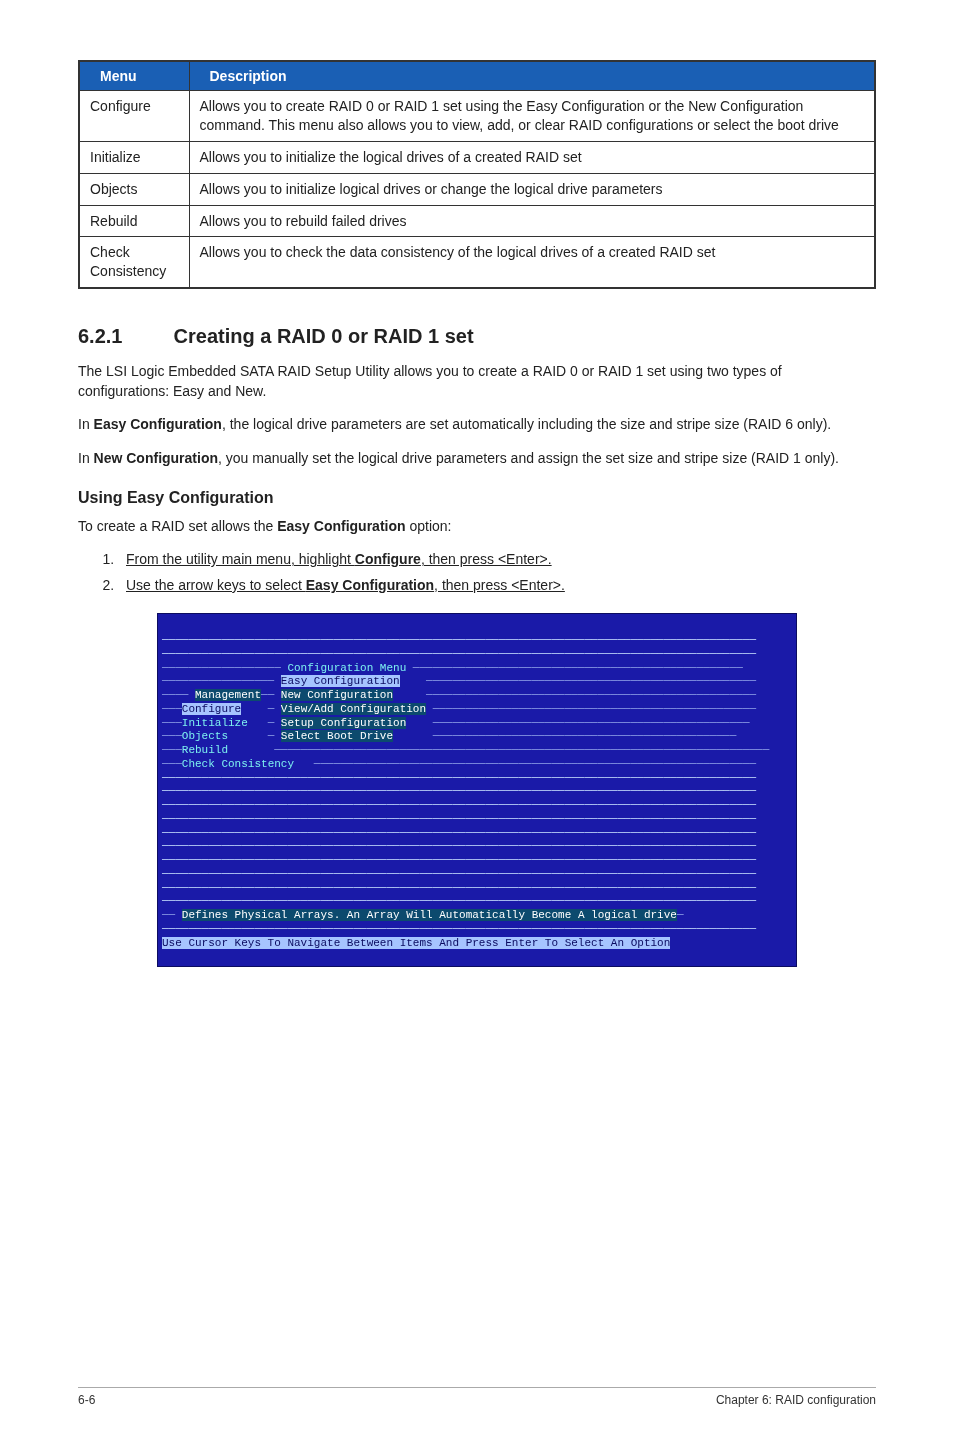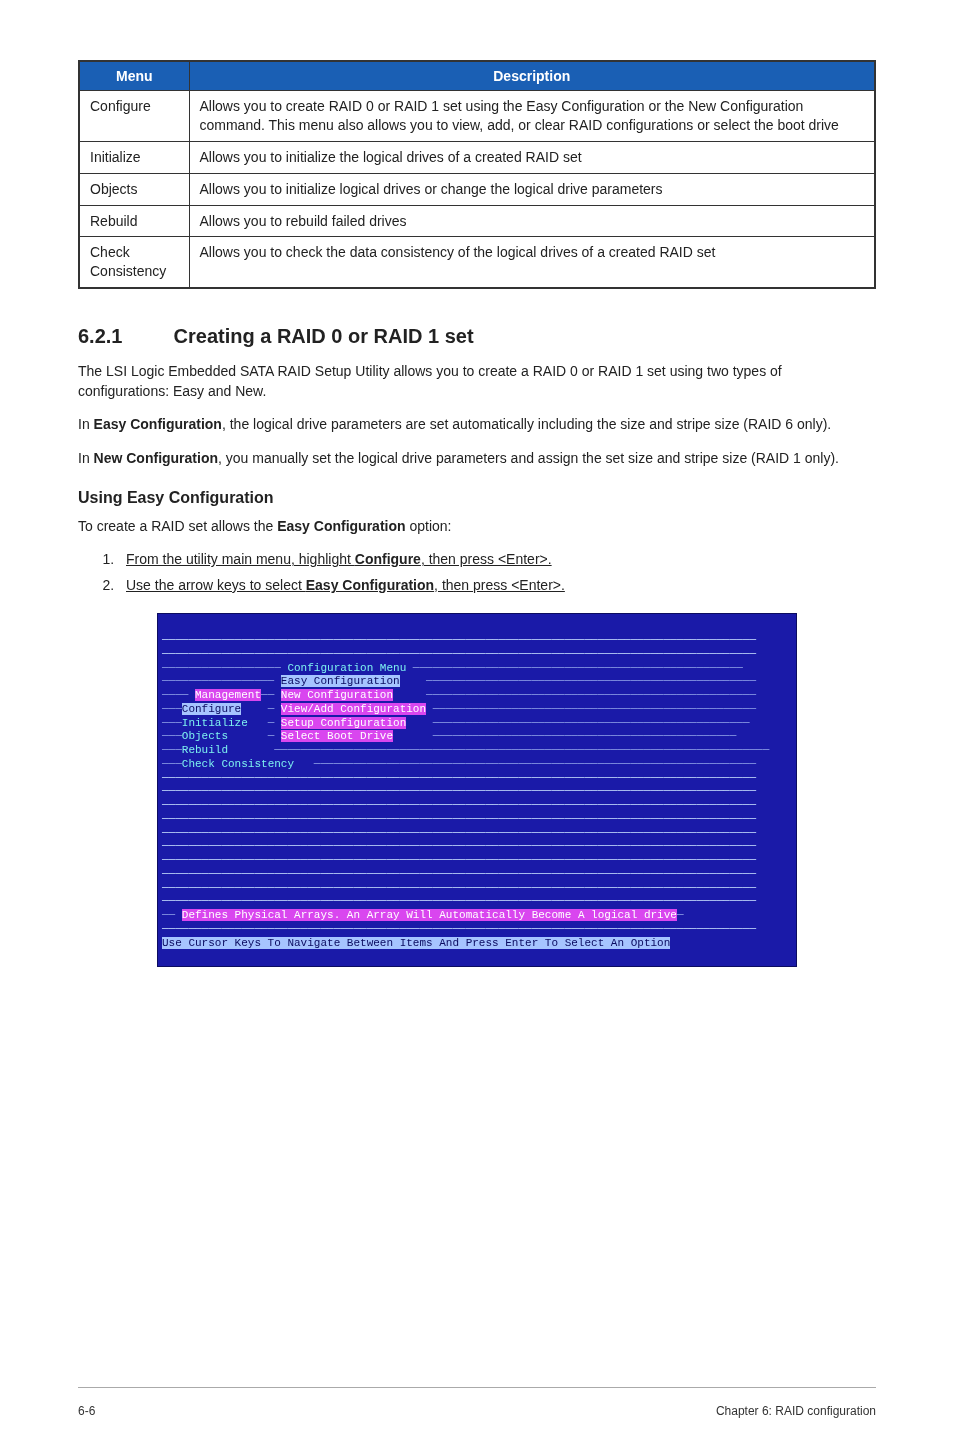--- a/index.html
+++ b/index.html
@@ -1,19 +1,19 @@
 <!DOCTYPE html>
 <html><head>
 <meta charset="utf-8">
 <style>
   * { box-sizing: border-box; margin: 0; padding: 0; }
   html, body { width: 954px; background: #fff; font-family: Arial, Helvetica, sans-serif; color: #222; }
   .page { padding: 60px 78px 30px 78px; }
   table.menu { width: 100%; border-collapse: collapse; border: 2px solid #333; }
-  table.menu th { background: #1a5fb4; color: #fff; text-align: center; padding: 6px 20px; font-size: 14px; border: 1px solid #333; }
+  table.menu th { background: #1a5fb4; color: #fff; text-align: left; padding: 6px 20px; font-size: 14px; border: 1px solid #333; }
   table.menu td { padding: 6px 10px; font-size: 14px; border: 1px solid #333; vertical-align: top; line-height: 1.35; }
   table.menu col.c1 { width: 110px; }
   h2 { font-size: 20px; font-weight: bold; margin-top: 36px; margin-bottom: 14px; }
   h2 .secnum { display: inline-block; width: 90px; }
   p.body { font-size: 14px; line-height: 1.4; margin-bottom: 14px; }
   h3 { font-size: 16px; font-weight: bold; margin-top: 20px; margin-bottom: 10px; }
   ol.steps { list-style: decimal; padding-left: 40px; font-size: 14px; text-decoration: underline; }
   ol.steps li { padding-left: 8px; margin-bottom: 6px; line-height: 1.4; }
 
   .terminal {
@@ -23,26 +23,26 @@
     color: #d0d0ff;
     font-family: "Courier New", monospace;
     font-size: 11px;
     line-height: 1.25;
     padding: 6px 4px 2px 4px;
     position: relative;
     white-space: pre;
     border: 1px solid #0c0c60;
   }
   .terminal .dim { color: #8fa0e8; }
-  .terminal .hi  { color: #ffffff; background: #d946ef; }
+  .terminal .hi  { color: #ffffff; background: #0c4a6e; }
   .terminal .sel { background: #a6c4ff; color: #0a0a60; }
   .terminal .cyan { color: #7df0f0; text-align: right; }
   .terminal .bar { color: #c8dfff; }
 
-  .footer { position: relative; margin-top: 420px; font-size: 12px; color: #333; border-top: 1px solid #aaa; padding-top: 16px; display: flex; justify-content: space-between; }
+  .footer { position: relative; margin-top: 420px; font-size: 12px; color: #333; border-top: 1px solid #aaa; padding-top: 5px; display: flex; justify-content: space-between; }
 </style>
 </head>
 <body>
 
 <div class="page">
 
   <table class="menu">
     <colgroup>
         <col class="c1">
         <col>

